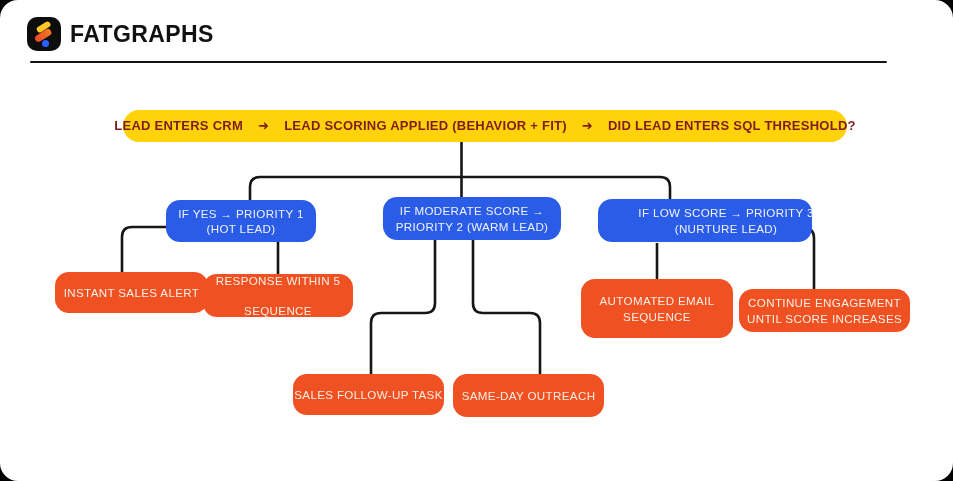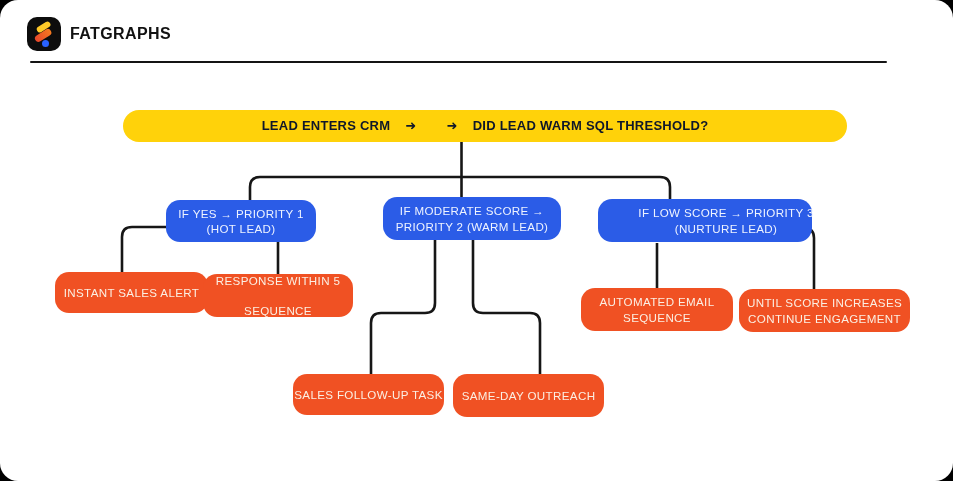--- a/index.html
+++ b/index.html
@@ -25,37 +25,37 @@
   .logo-bar-orange{
     position:absolute;left:7px;top:14.5px;width:18px;height:6.5px;border-radius:3.5px;
     background:linear-gradient(90deg,#E8452B,#F57C1F);transform:rotate(-32deg);
   }
   .logo-dot-blue{
     position:absolute;left:15px;top:23px;width:7px;height:7px;border-radius:50%;
     background:#2962FF;
   }
   .brand{
     position:absolute;left:70px;top:17px;height:34px;display:flex;align-items:center;
-    font-size:16px;font-weight:800;letter-spacing:.4px;color:#111;
+    font-size:23px;font-weight:800;letter-spacing:.4px;color:#111;
   }
   .divider{
     position:absolute;left:30px;top:61px;width:857px;height:2px;background:#141414;
     border-radius:1px;
   }
   
   .canvas{position:absolute;left:0;top:0;width:953px;height:481px;}
   .connectors{position:absolute;left:0;top:0;}
   .node{
     position:absolute;display:flex;flex-direction:column;align-items:center;
     justify-content:center;text-align:center;border-radius:14px;
     line-height:1.3;letter-spacing:.35px;
   }
   .node span{display:block;white-space:nowrap;}
   .root{
-    background:#FFD20A;border-radius:17px;color:#0f172a;
+    background:#FFD20A;border-radius:17px;color:#7f1d1d;
     flex-direction:row;font-weight:800;font-size:13px;letter-spacing:.25px;
   }
   .root .seg{white-space:nowrap;}
   .root .arrow{margin:0 15px;font-size:13px;}
   .decision{background:#2B5CE7;color:#EEF3FF;font-size:11.6px;font-weight:500;text-align:center;}
   .action{background:#F05123;color:#FBEFE3;font-size:11.6px;font-weight:500;}
 </style>
 </head>
 <body>
 
@@ -82,22 +82,23 @@
         <path d="M435,240 V303 Q435,313 425,313 H381 Q371,313 371,323 V374"></path>
         <path d="M473,240 V303 Q473,313 483,313 H530 Q540,313 540,323 V374"></path>
         <path d="M657,243 V289"></path>
         <path d="M770,228 H804 Q814,228 814,238 V289"></path>
       </g>
     </svg>
 
     <div class="node root" style="left:123px;top:110px;width:724px;height:32px;">
       <span class="seg">LEAD ENTERS CRM</span>
       <span class="arrow">➜</span>
+      <span class="seg">LEAD SCORING APPLIED (BEHAVIOR + FIT)</span>
       <span class="arrow">➜</span>
-      <span class="seg">DID LEAD WARM SQL THRESHOLD?</span>
+      <span class="seg">DID LEAD ENTERS SQL THRESHOLD?</span>
     </div>
 
     <div class="node decision" style="left:166px;top:200px;width:150px;height:42px;">
       <span>IF YES → PRIORITY 1</span>
       <span>(HOT LEAD)</span>
     </div>
     <div class="node decision" style="left:383px;top:197px;width:178px;height:43px;">
       <span>IF MODERATE SCORE →</span>
       <span>PRIORITY 2 (WARM LEAD)</span>
     </div>
@@ -112,23 +113,23 @@
     <div class="node action" style="left:203px;top:274px;width:150px;height:43px;gap:15px;">
       <span>RESPONSE WITHIN 5</span>
       <span>SEQUENCE</span>
     </div>
     <div class="node action" style="left:453px;top:374px;width:151px;height:43px;">
       <span>SAME-DAY OUTREACH</span>
     </div>
     <div class="node action" style="left:293px;top:374px;width:151px;height:41px;">
       <span>SALES FOLLOW-UP TASK</span>
     </div>
-    <div class="node action" style="left:581px;top:288px;width:152px;height:43px;">
+    <div class="node action" style="left:581px;top:279px;width:152px;height:59px;">
       <span>AUTOMATED EMAIL</span>
       <span>SEQUENCE</span>
     </div>
     <div class="node action" style="left:739px;top:289px;width:171px;height:43px;">
+      <span>CONTINUE ENGAGEMENT</span>
       <span>UNTIL SCORE INCREASES</span>
-      <span>CONTINUE ENGAGEMENT</span>
     </div>
 
   </div>
 </div>
 
 </body></html>

